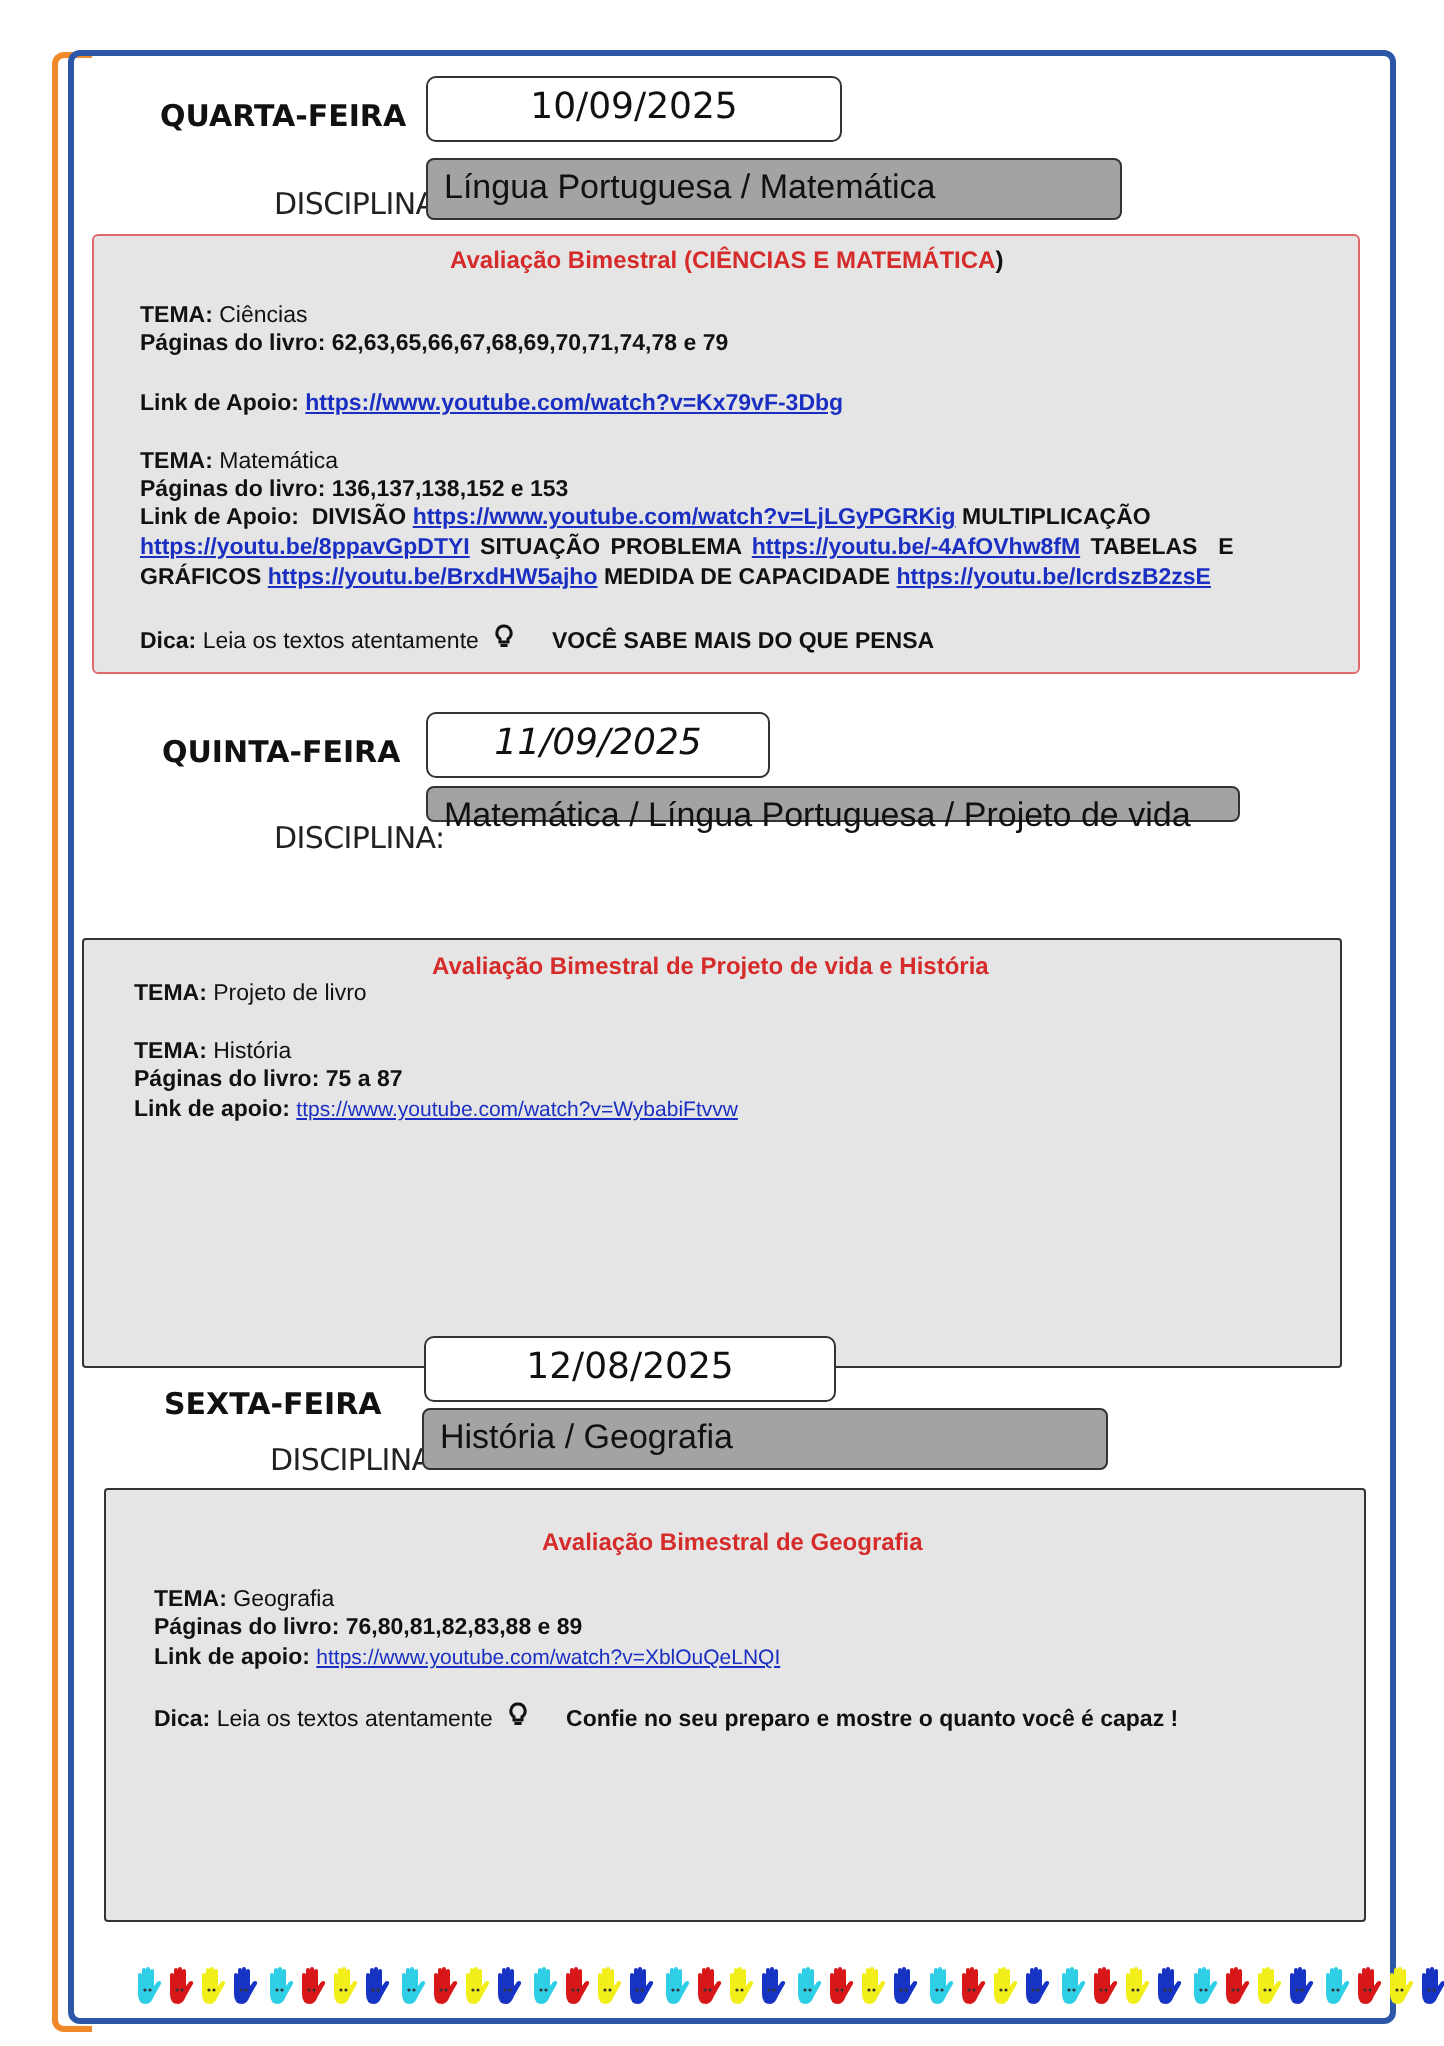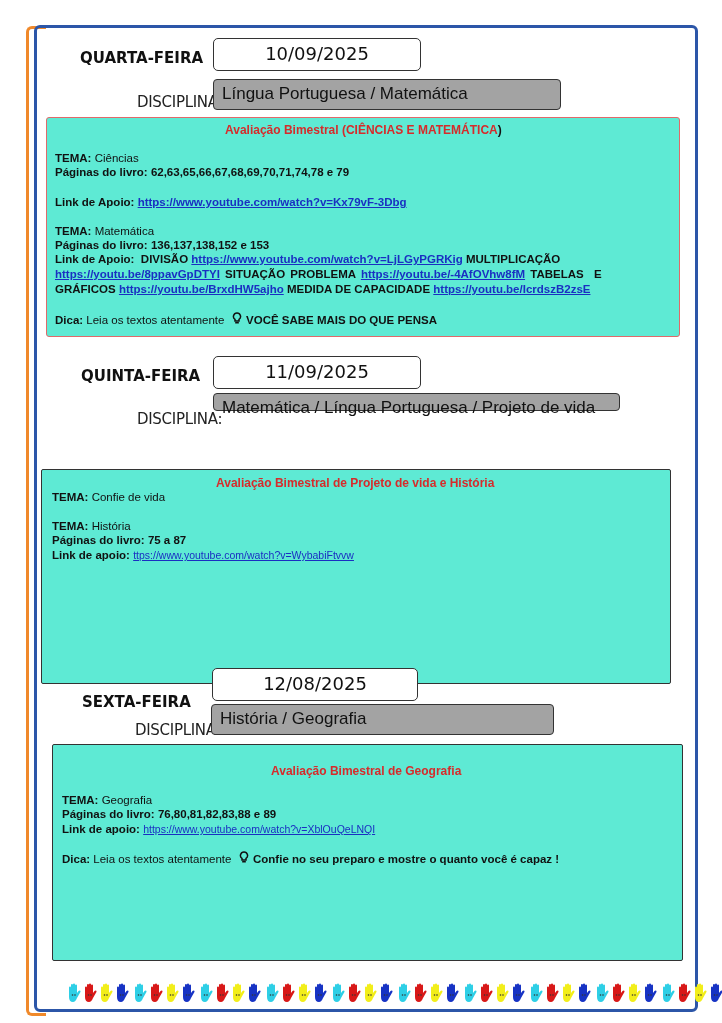--- a/index.html
+++ b/index.html
@@ -29,31 +29,31 @@
     font-family: "DejaVu Sans", sans-serif; font-size: 18px; text-align: center; color: #111;
     line-height: 30px;
   }
   .subj-box {
     position: absolute; border: 1px solid #333; border-radius: 4px; background: #a3a3a3;
     font-family: "Liberation Sans", sans-serif; font-size: 17px; color: #111;
     padding-left: 8px; line-height: 28px; white-space: nowrap;
   }
 
   .card {
-    position: absolute; background: #5eead4; font-size: 11.5px; line-height: 14px; color: #111;
+    position: absolute; background: #e5e5e5; font-size: 11.5px; line-height: 14px; color: #111;
   }
   .card.red { border: 1.5px solid #e06a6a; border-radius: 3px; }
   .card.dark { border: 1px solid #333; border-radius: 2px; padding-left: 19px; }
 
   .card-title {
     position: absolute; color: #d62b2b; font-weight: bold; font-size: 12px; white-space: nowrap;
   }
   .card-title .close-paren { color: #111; }
   .line { position: absolute; white-space: nowrap; }
-  .b { font-weight: bold; }
+  .b { font-weight: bold; margin-left: 15px; }
   a.link { color: #1a2fc2; text-decoration: underline; font-weight: bold; }
   a.link.thin { font-weight: normal; font-size: 10.5px; }
   .bulb { display: inline-block; width: 12px; text-align: center; font-weight: bold; }
 
   .hands {
     position: absolute; left: 66px; top: 983px; height: 22px; display: flex; gap: 0px;
   }
   .hand-group { display: flex; margin-right: 2px; }
   .hand { width: 16px; height: 20px; position: relative; }
   .hand svg { width: 16px; height: 20px; display: block; }
@@ -122,29 +122,29 @@
             <rect x="3.2" y="10" width="3.6" height="1.5" fill="#111"></rect>
           </svg>
       </span>
       <span class="b">VOCÊ  SABE  MAIS  DO  QUE  PENSA</span>
     </div>
   </div>
 </div>
 
 <div>
   <div class="day-label" style="left:81px; top:367px;">QUINTA-FEIRA</div>
-  <div class="date-box" style="left:213px; top:356px; width:208px; height:33px;">11/09/2025</div>
+  <div class="date-box" style="left:213px; top:356px; width:172px; height:33px;font-style:italic;">11/09/2025</div>
   <div class="disc-label" style="left:137px; top:410px;">DISCIPLINA:</div>
   <div class="subj-box" style="left:213px; top:393px; width:407px; height:18px;">Matemática / Língua Portuguesa / Projeto de vida</div>
 
   <div class="card dark" style="left:41px; top:469px; width:630px; height:215px;">
     <div class="card-title" style="left:174px; top:6px;">Avaliação Bimestral de Projeto de vida e História</div>
     <div class="line" style="left:10px; top:20px;">
       <span class="b">TEMA:</span>
-      <span>Confie de vida</span>
+      <span>Projeto de livro</span>
     </div>
     <div class="line" style="left:10px; top:49px;">
       <span class="b">TEMA:</span>
       <span>História</span>
     </div>
     <div class="line b" style="left:10px; top:63px;">
       <span>Páginas do livro:</span>
       <span>75 a 87</span>
     </div>
     <div class="line b" style="left:10px; top:78px;">

